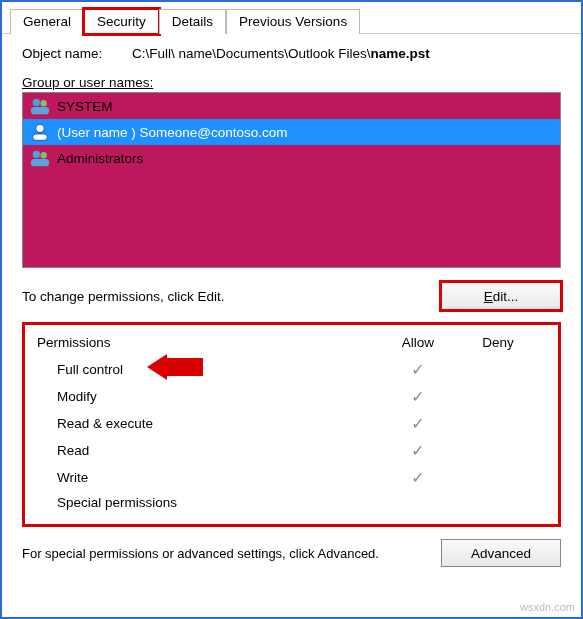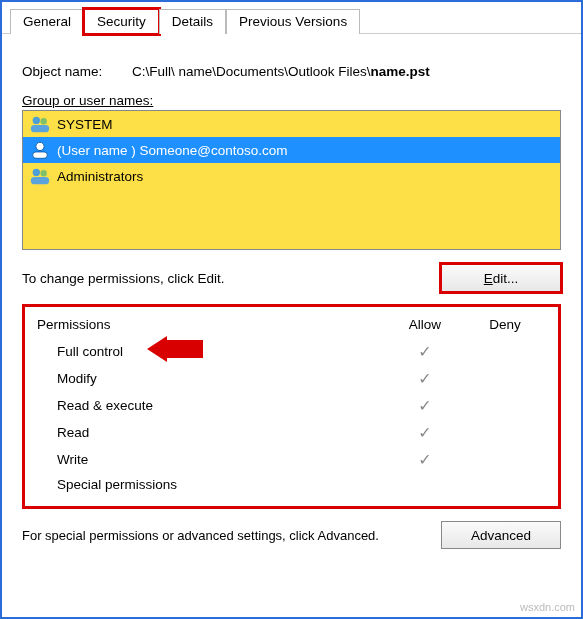--- a/index.html
+++ b/index.html
@@ -38,38 +38,37 @@
     outline: 3px solid #d80000;
     outline-offset: -1px;
   }
   .content {
     padding: 12px 20px 10px 20px;
   }
   .row {
     display: flex;
     align-items: flex-end;
     margin-bottom: 14px;
-    margin-top: 18px;
   }
   .lbl {
     width: 110px;
   }
   .value {
     flex: 1;
   }
   .section-label {
     margin-top: 6px;
     margin-bottom: 2px;
     text-decoration: underline;
   }
   .listbox {
     border: 1px solid #888;
-    height: 140px;
+    height: 176px;
     overflow: auto;
-    background: #fde047;
+    background: #be185d;
   }
   .list-item {
     display: flex;
     align-items: center;
     padding: 3px 6px;
     gap: 6px;
     cursor: default;
   }
   .list-item.selected {
     background: #1e90ff;
@@ -92,21 +91,21 @@
     height: 28px;
     border: 1px solid #888;
     background: linear-gradient(#fafafa,#e8e8e8);
     cursor: pointer;
     font-family: inherit;
     font-size: 13.5px;
   }
   .perm-wrap {
     margin-top: 12px;
     border: 3px solid #d80000;
-    padding: 10px 13px 10px 12px;
+    padding: 10px 20px 10px 12px;
   }
   .perm-head {
     display: grid;
     grid-template-columns: 1fr 80px 80px;
     margin-bottom: 6px;
   }
   .perm-head span:nth-child(2),
   .perm-head span:nth-child(3){
     text-align: center;
   }

